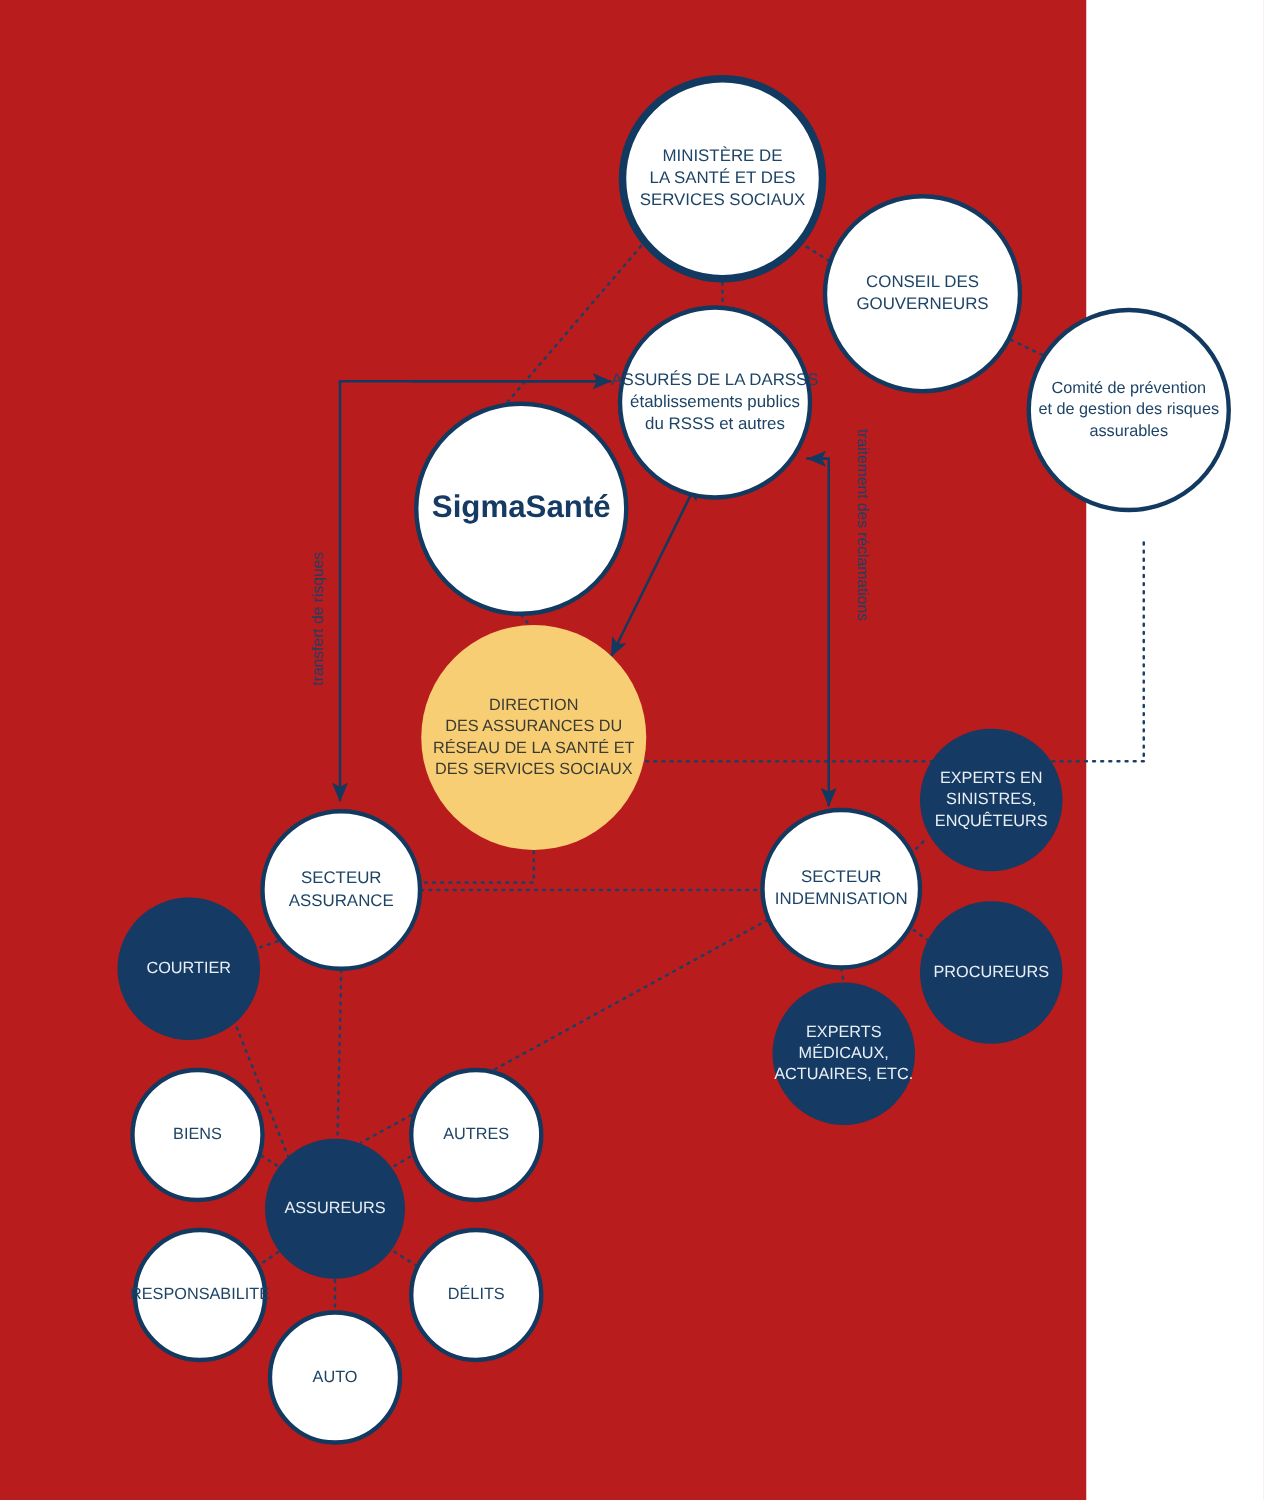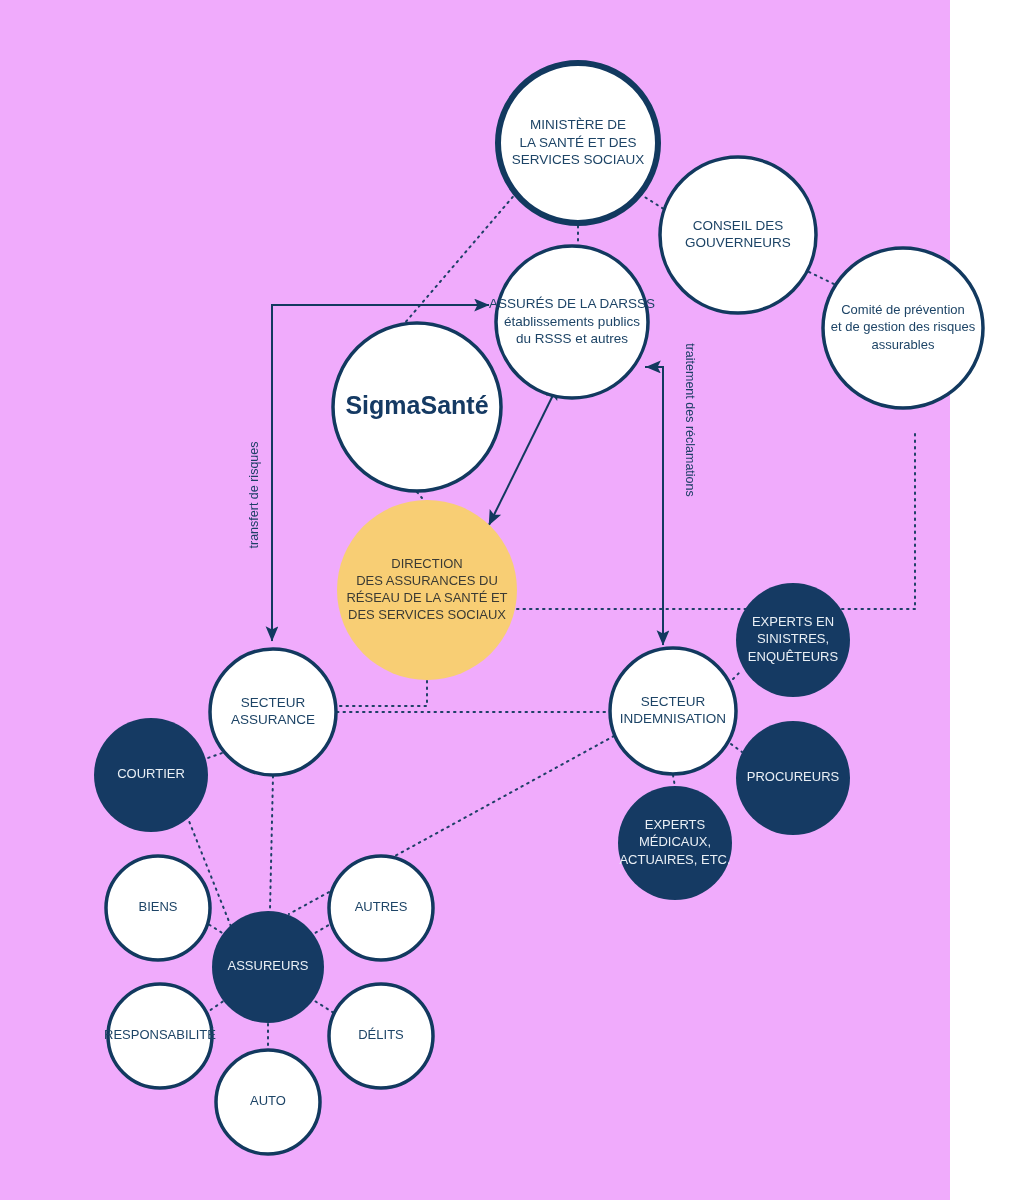--- a/index.html
+++ b/index.html
@@ -9,23 +9,23 @@
     background: #ffffff;
   }
   body {
     font-family: "Liberation Sans", sans-serif;
     width: 1011px;
     height: 1200px;
     overflow: hidden;
   }
   #diagram-root {
     position: relative;
-    width: 950px;
+    width: 869px;
     height: 1200px;
-    background: #f0abfc;
+    background: #b91c1c;
   }
   svg#diagram-svg {
     position: absolute;
     top: 0;
     left: 0;
     width: 1011px;
     height: 1200px;
     display: block;
   }
   .node-label {

